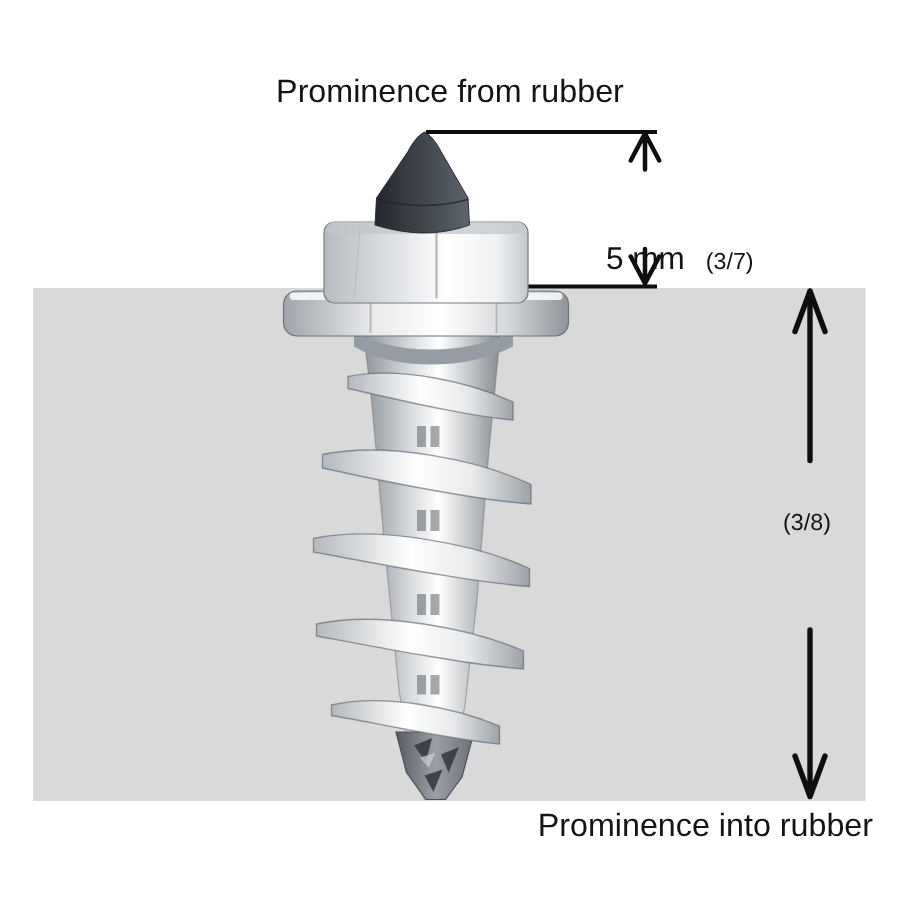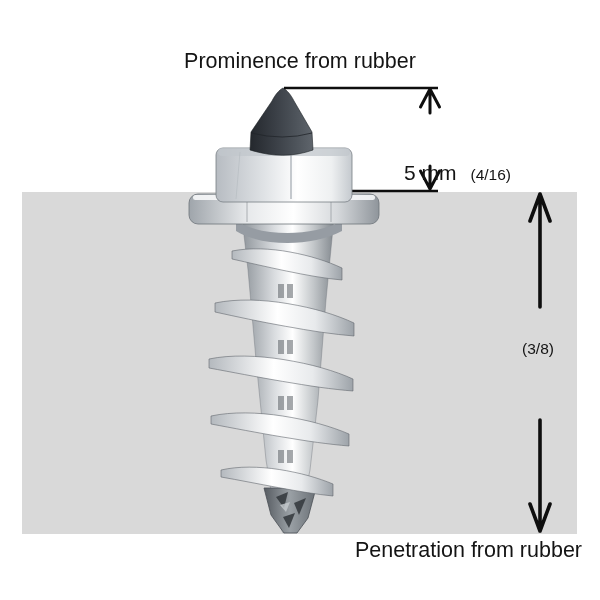--- a/index.html
+++ b/index.html
@@ -144,21 +144,21 @@
     </g>
     <g>
       <path class="arrow big" d="M 540,420 L 540,529 M 540,531 L 530,504 M 540,531 L 550,504"></path>
     </g>
   </svg>
 
   <div class="label title">Prominence from rubber</div>
 
   <div class="label prominence-dim">
     <span class="val">5 mm</span>
-    <span class="frac">(4/16)</span>
+    <span class="frac">(3/7)</span>
   </div>
 
   <div class="label penetration-dim">
     <div class="frac">(3/8)</div>
   </div>
 
-  <div class="label bottom-label">Penetration from rubber</div>
+  <div class="label bottom-label">Prominence into rubber</div>
 </div>
 
 </body></html>

